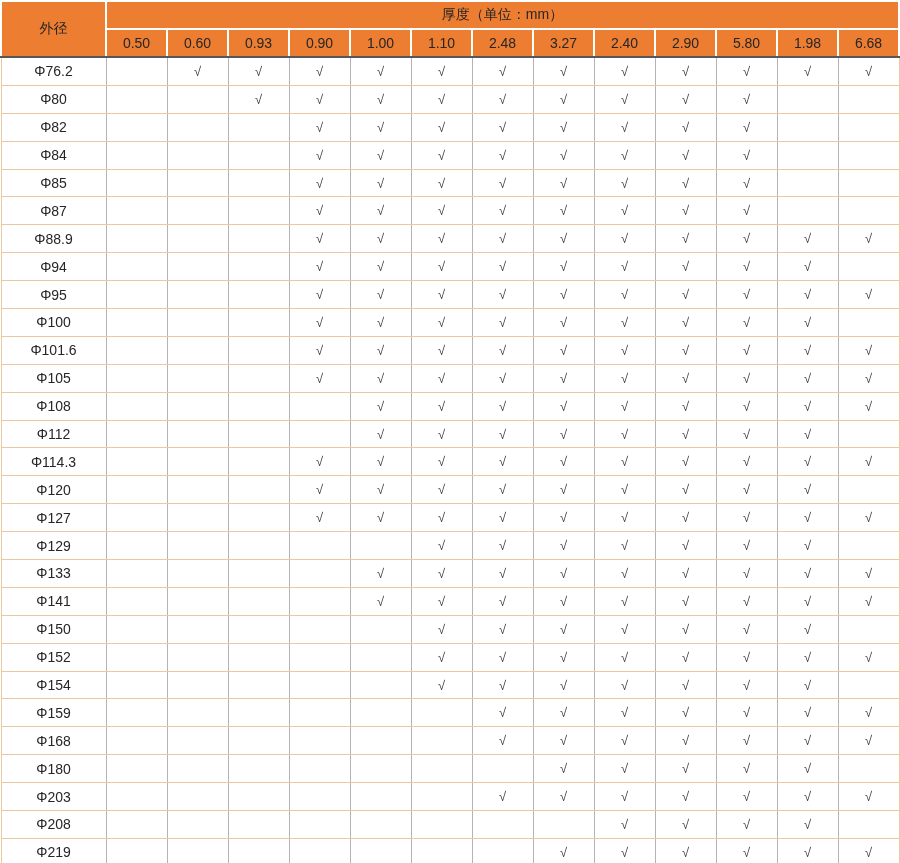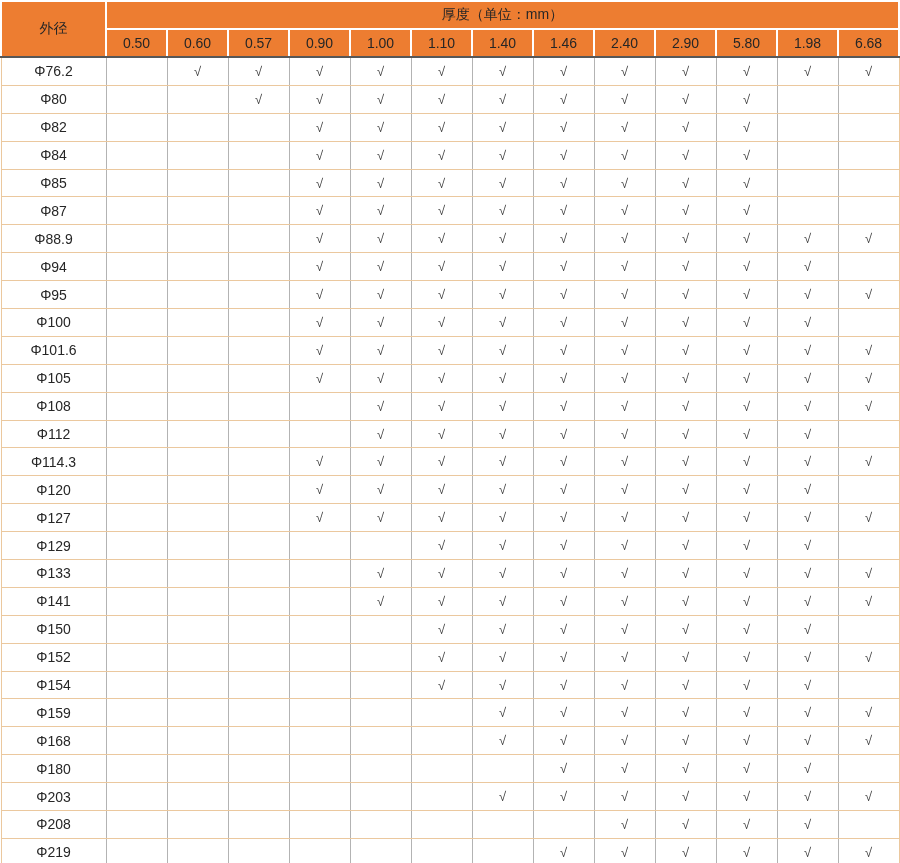--- a/index.html
+++ b/index.html
@@ -67,26 +67,26 @@
 <div class="page">
   <table class="spec">
     <thead>
       <tr>
         <th class="corner" rowspan="2">外径</th>
         <th class="group" colspan="13">厚度（单位：mm）</th>
       </tr>
       <tr id="thickness-header-row">
           <th>0.50</th>
           <th>0.60</th>
-          <th>0.57</th>
+          <th>0.93</th>
           <th>0.90</th>
           <th>1.00</th>
           <th>1.10</th>
-          <th>1.40</th>
-          <th>1.46</th>
+          <th>2.48</th>
+          <th>3.27</th>
           <th>2.40</th>
           <th>2.90</th>
           <th>5.80</th>
           <th>1.98</th>
           <th>6.68</th>
         </tr>
     </thead>
     <tbody id="table-body">
         <tr>
           <td class="diam">Φ76.2</td>

